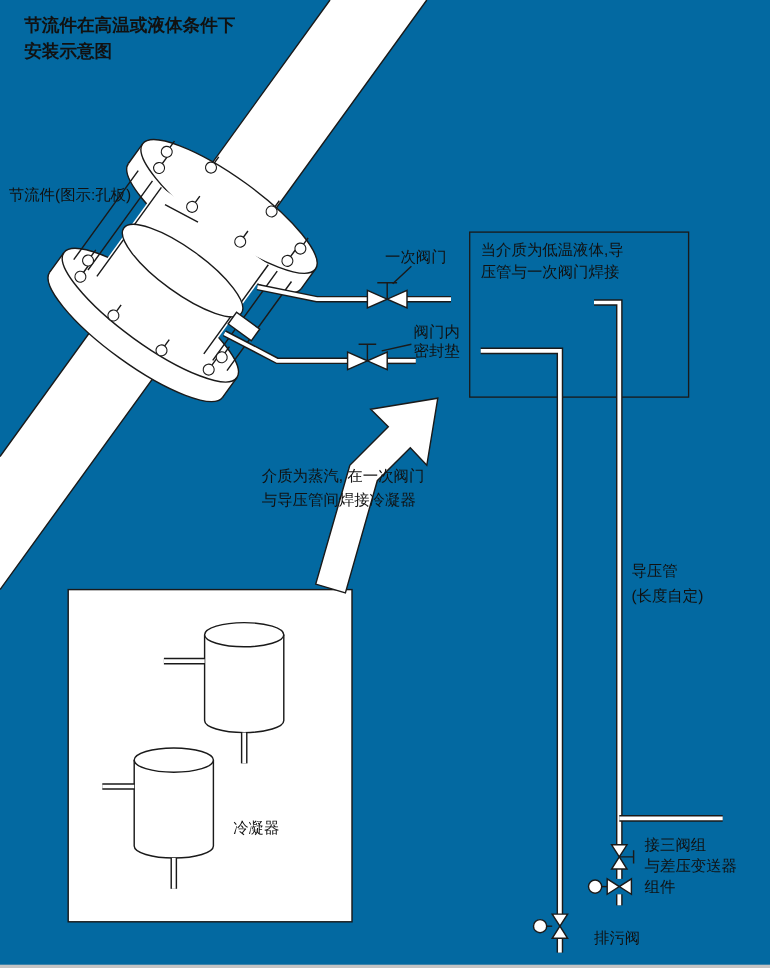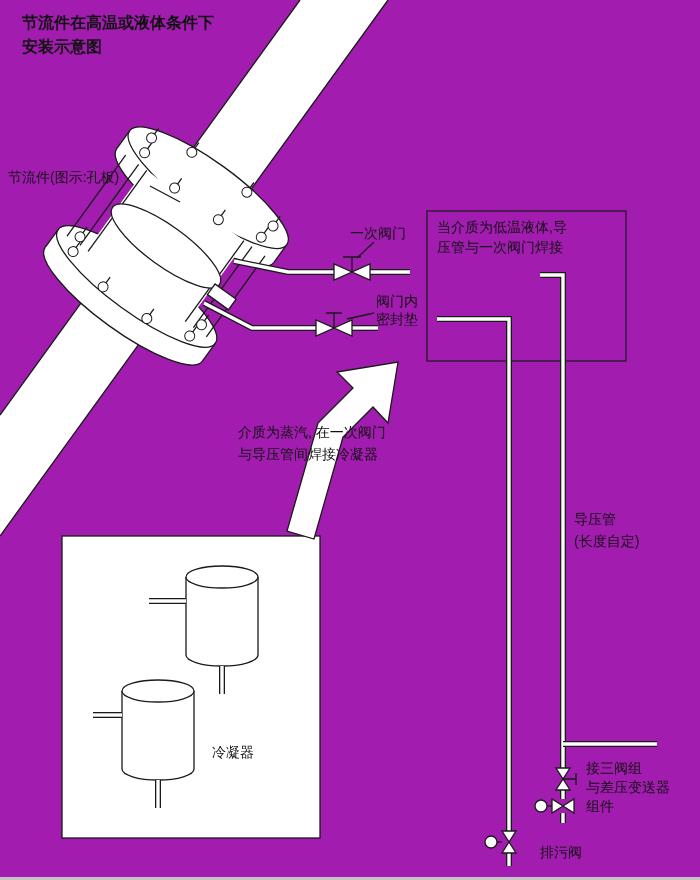--- a/index.html
+++ b/index.html
@@ -1,16 +1,16 @@
 <!DOCTYPE html>
 <html><head>
 <meta charset="utf-8">
 <style>
   html,body{margin:0;padding:0;background:#fff;}
-  #page{position:relative;width:700px;height:880px;background:#a21caf;overflow:hidden;
+  #page{position:relative;width:700px;height:880px;background:#0369a1;overflow:hidden;
         font-family:"Liberation Sans",sans-serif;}
   svg{position:absolute;left:0;top:0;font-family:"Liberation Sans",sans-serif;}
   .ln{stroke:#1a1a1a;stroke-width:1.3;fill:none;}
   .po{stroke:#1a1a1a;stroke-width:6;fill:none;stroke-linejoin:miter;stroke-linecap:butt;}
   .pi{stroke:#ffffff;stroke-width:3.4;fill:none;stroke-linejoin:miter;stroke-linecap:butt;}
   .fw{fill:#ffffff;stroke:#1a1a1a;stroke-width:1.3;}
   .fwn{fill:#ffffff;stroke:none;}
   .bolt{fill:#ffffff;stroke:#1a1a1a;stroke-width:1;}
   .lbl{font-size:14px;fill:#111111;}
   .ttl{font-size:16px;font-weight:bold;fill:#111111;}

